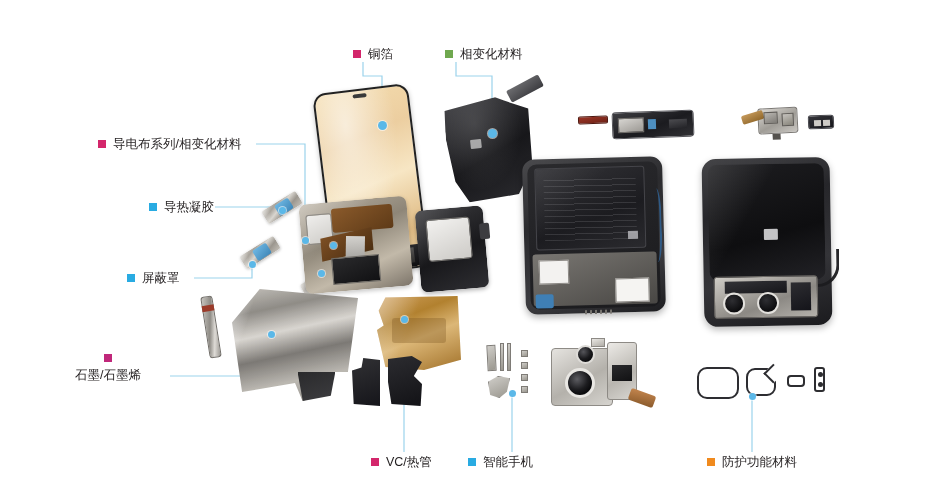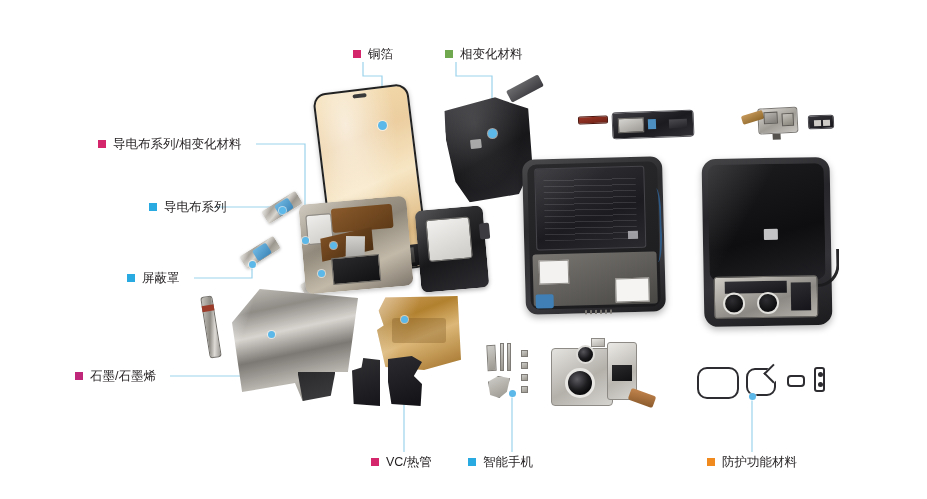--- a/index.html
+++ b/index.html
@@ -541,29 +541,29 @@
     <span class="tx">相变化材料</span>
   </div>
 
   <div class="legend" style="left:98px; top:138px;">
     <span class="sw" style="background:#D3266B"></span>
     <span class="tx">导电布系列/相变化材料</span>
   </div>
 
   <div class="legend" style="left:149px; top:201px;">
     <span class="sw" style="background:#29ABE2"></span>
-    <span class="tx">导电布系列</span>
+    <span class="tx">导热凝胶</span>
   </div>
 
   <div class="legend" style="left:127px; top:272px;">
     <span class="sw" style="background:#29ABE2"></span>
     <span class="tx">屏蔽罩</span>
   </div>
 
-  <div class="legend" style="left:75px; top:370px;">
+  <div class="legend" style="left:75px; top:354px;flex-direction:column;">
     <span class="sw" style="background:#C0277A"></span>
     <span class="tx">石墨/石墨烯</span>
   </div>
 
   <div class="legend" style="left:371px; top:456px;">
     <span class="sw" style="background:#D3266B"></span>
     <span class="tx">VC/热管</span>
   </div>
 
   <div class="legend" style="left:468px; top:456px;">

